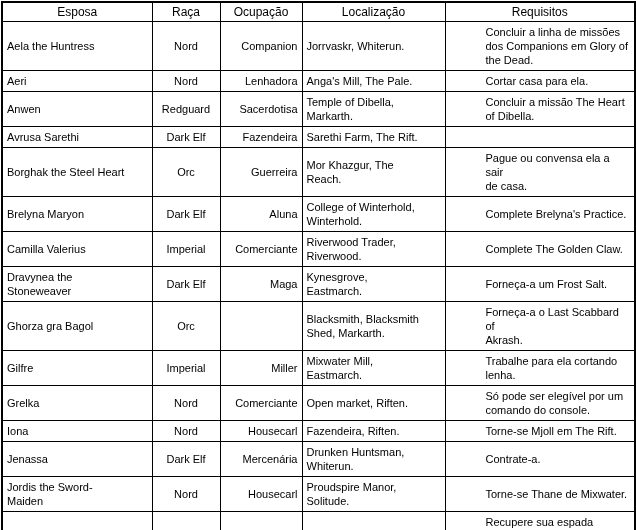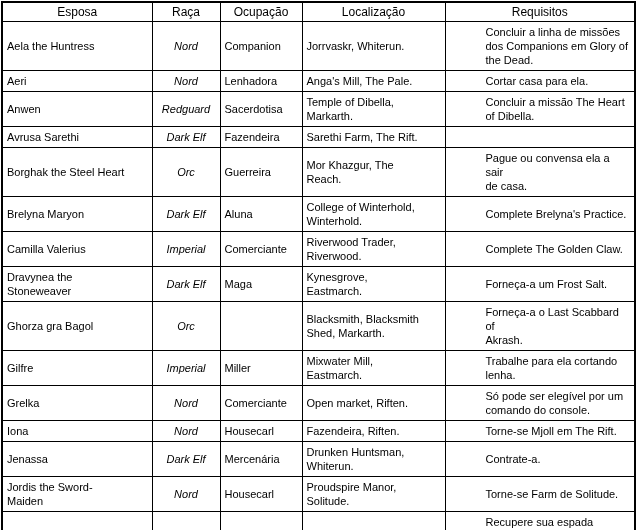--- a/index.html
+++ b/index.html
@@ -37,22 +37,22 @@
     white-space: pre-line; 
   }
   th {
     font-size: 12px;
     font-weight: normal;
     text-align: center;
     white-space: normal;
     padding: 2px 2px;
   }
   td.col-esposa      { text-align: left; margin-left: 47px; }
-  td.col-raca        { text-align: center; font-style: italic; }
-  td.col-ocupacao    { text-align: left; }
+  td.col-raca        { text-align: center; }
+  td.col-ocupacao    { text-align: right; }
   td.col-localizacao { text-align: left; }
   td.col-requisitos  { text-align: left; padding-left: 40px; }
 </style>
 </head>
 <body>
 
 <table data-name="wives-table">
   <colgroup>
     <col class="col-esposa">
     <col class="col-raca">
@@ -177,21 +177,21 @@
 Whiterun.</td>
         <td class="col-requisitos" data-name="cell-requisitos">Contrate-a.</td>
       </tr>
       <tr data-name="table-row">
         <td class="col-esposa" data-name="cell-esposa">Jordis the Sword-
 Maiden</td>
         <td class="col-raca" data-name="cell-raca">Nord</td>
         <td class="col-ocupacao" data-name="cell-ocupacao">Housecarl</td>
         <td class="col-localizacao" data-name="cell-localizacao">Proudspire Manor,
 Solitude.</td>
-        <td class="col-requisitos" data-name="cell-requisitos">Torne-se Farm  de Solitude.</td>
+        <td class="col-requisitos" data-name="cell-requisitos">Torne-se Thane  de Mixwater.</td>
       </tr>
       <tr data-name="table-row">
         <td class="col-esposa" data-name="cell-esposa">Mjoll the Lioness</td>
         <td class="col-raca" data-name="cell-raca">Nord</td>
         <td class="col-ocupacao" data-name="cell-ocupacao">Aventureira</td>
         <td class="col-localizacao" data-name="cell-localizacao">Riften.</td>
         <td class="col-requisitos" data-name="cell-requisitos">Recupere sua espada
 Grimsever das ruínas
 Dwemer em Mzinchaleft.</td>
       </tr>

